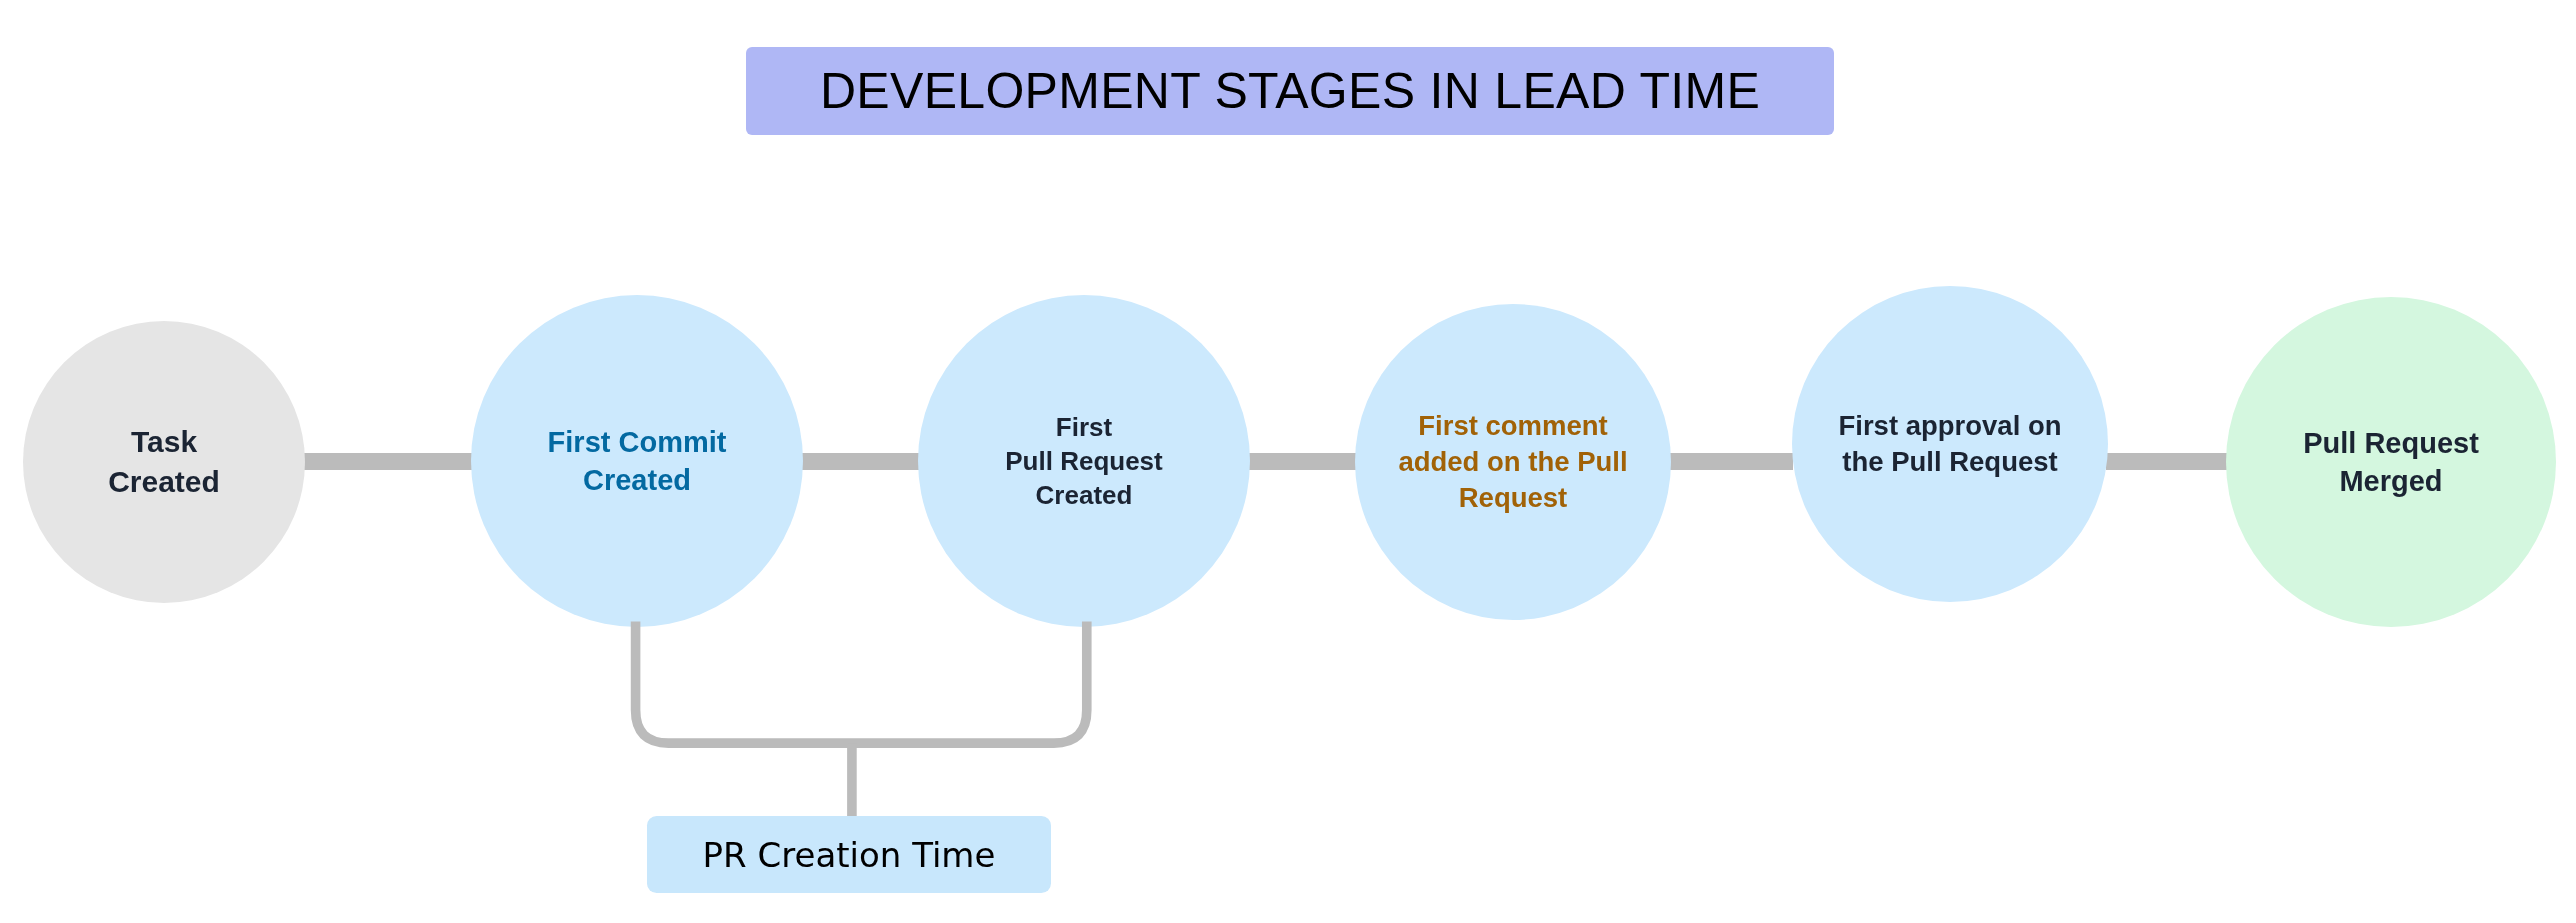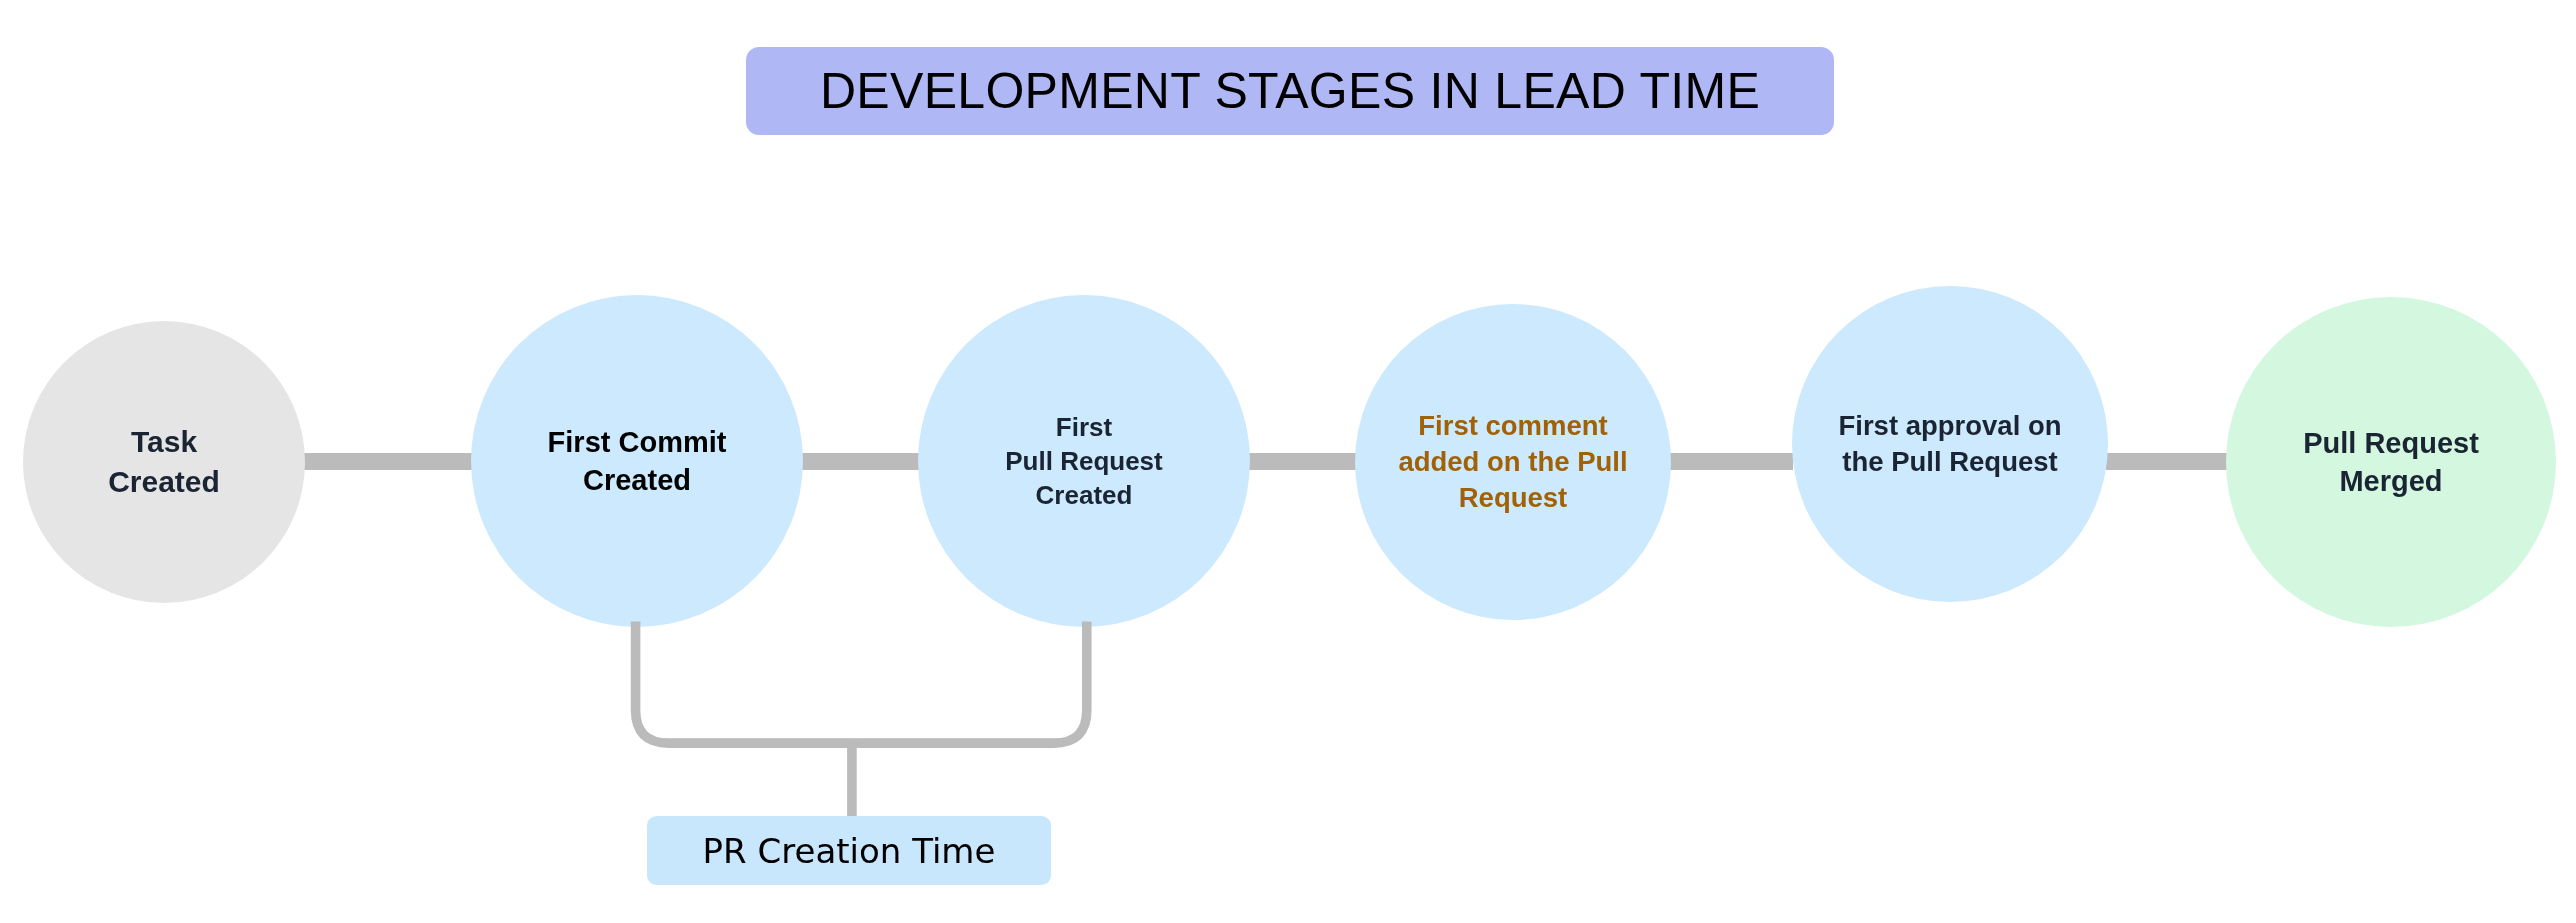--- a/index.html
+++ b/index.html
@@ -21,21 +21,21 @@
   }
 
   
   .title-banner {
     position: absolute;
     left: 746px;
     top: 47px;
     width: 1088px;
     height: 88px;
     background: #AFB7F5;
-    border-radius: 13px;
+    border-radius: 6px;
     display: flex;
     align-items: center;
     justify-content: center;
   }
   .title-text {
     font-family: "Liberation Sans", sans-serif;
     font-size: 50px;
     font-weight: 400;
     color: #000000;
     letter-spacing: 0.3px;
@@ -82,21 +82,21 @@
     height: 923px;
     pointer-events: none;
   }
 
   
   .label-chip {
     position: absolute;
     left: 647px;
     top: 816px;
     width: 404px;
-    height: 69px;
+    height: 77px;
     background: #C8E7FC;
     border-radius: 9.6px;
     display: flex;
     align-items: center;
     justify-content: center;
   }
   .label-chip-text {
     font-family: "DejaVu Sans", sans-serif;
     font-size: 34px;
     font-weight: 400;
@@ -120,21 +120,21 @@
       <div class="connector" style="left: 1669px; width: 124px; background: rgb(187, 187, 187);"></div>
       <div class="connector" style="left: 2106px; width: 121px; background: rgb(187, 187, 187);"></div>
     </div>
 
   <div id="nodes-layer">
       <div class="node node-pink" style="left: 23px; top: 321px; width: 282px; height: 282px;">
         <div class="node-label" style="font-size: 30px; color: rgb(27, 36, 51);">Task
 Created</div>
       </div>
       <div class="node node-blue" style="left: 471px; top: 295px; width: 332px; height: 332px;">
-        <div class="node-label" style="font-size: 29px; color: #000000; text-align: center;">First Commit
+        <div class="node-label" style="font-size: 29px; color: #0369a1; text-align: center;">First Commit
 Created</div>
       </div>
       <div class="node node-blue" style="left: 918px; top: 295px; width: 332px; height: 332px;">
         <div class="node-label" style="font-size: 26px; color: rgb(27, 36, 51);">First
 Pull Request
 Created</div>
       </div>
       <div class="node node-blue" style="left: 1355px; top: 304px; width: 316px; height: 316px;">
         <div class="node-label" style="font-size: 27.5px; color: #a16207;">First comment
 added on the Pull

